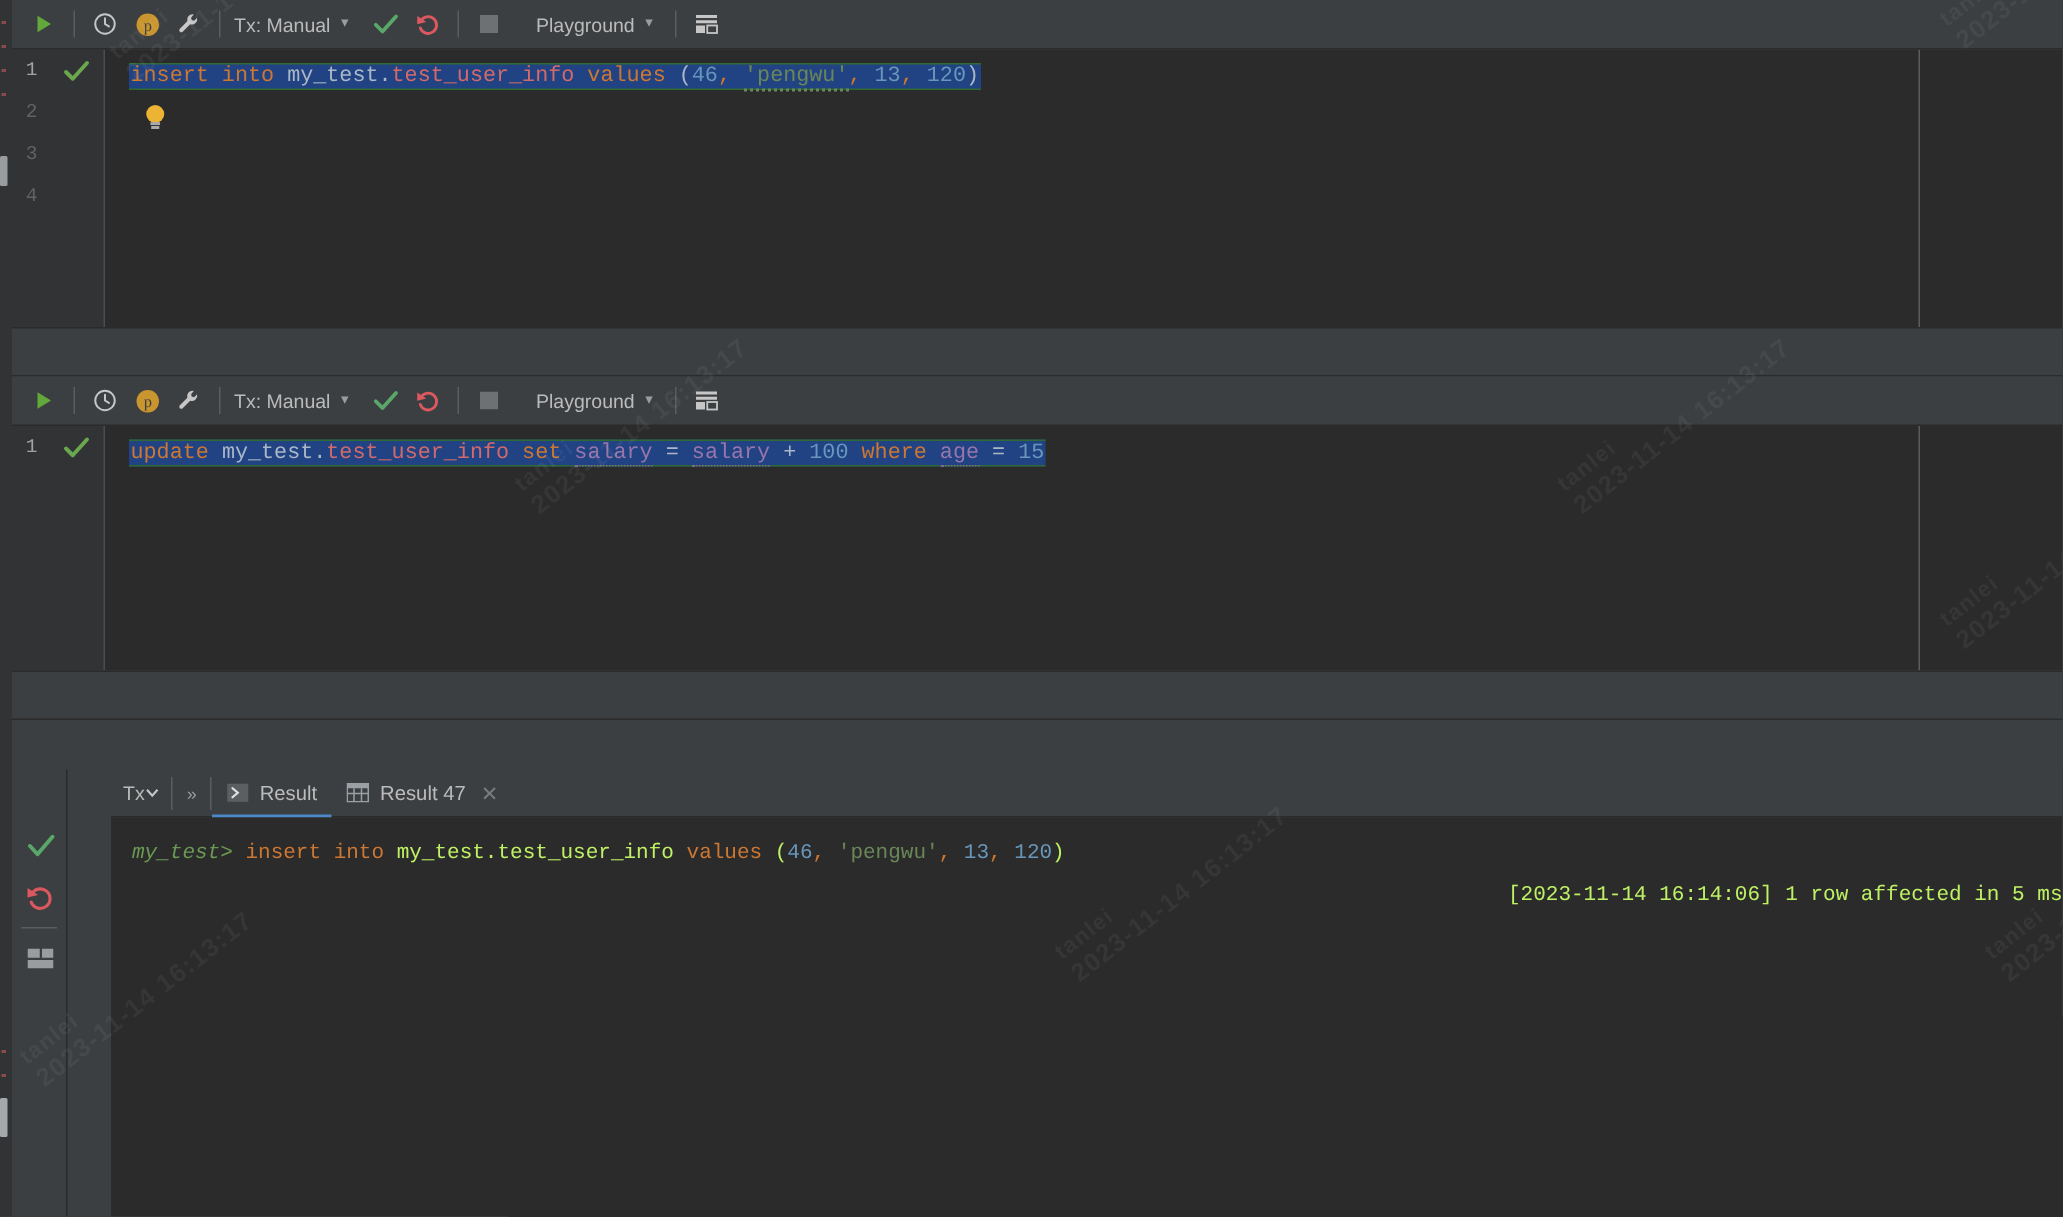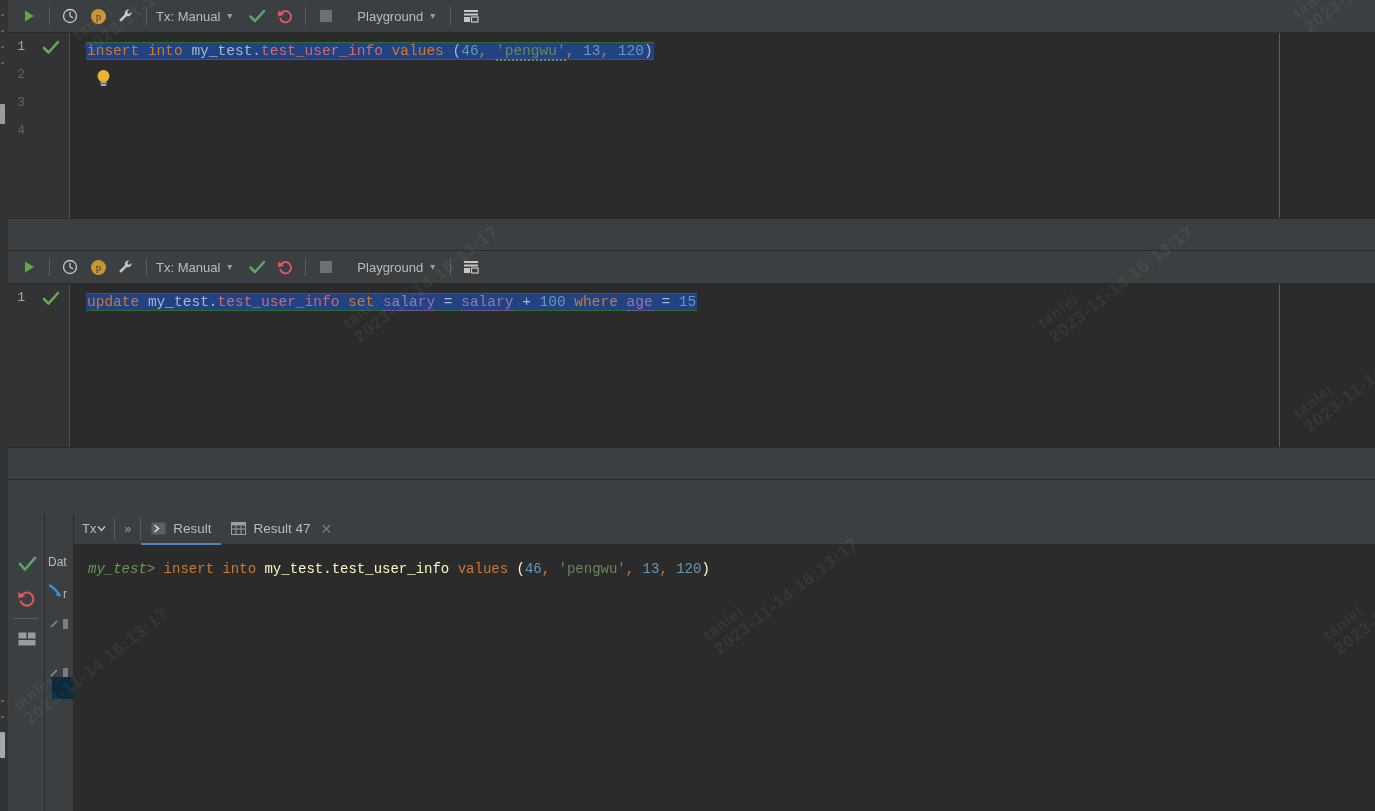--- a/index.html
+++ b/index.html
@@ -164,21 +164,21 @@
   }
 
   .console {
     position: absolute; left: 66px; top: 32px; right: 0; bottom: 0;
     background: #2b2b2b; padding: 10px 0 0 14px;
     font-family: "Liberation Mono", monospace;
     font-size: 14px; line-height: 28px;
   }
   .c-prompt { color: #6a9955; font-style: italic; }
   .c-kw  { color: #cc7832; }
-  .c-pln { color: #fef9c3; text-align: right; }
+  .c-pln { color: #bef264; text-align: right; }
   .c-num { color: #6897bb; }
   .c-str { color: #6a8759; }
 
   
   .wm {
     position: absolute; color: rgba(255,255,255,0.055);
     font-family: "Liberation Sans", sans-serif;
     font-size: 15px; font-weight: bold; line-height: 18px;
     transform: rotate(-38deg); transform-origin: left top;
     white-space: nowrap; pointer-events: none; z-index: 9;
@@ -387,37 +387,20 @@
       <div class="svc-side-div" style="top:105px"></div>
       <div class="svc-side-icon" style="top:114px">
         <svg width="18" height="14" viewBox="0 0 18 14">
             <rect x="0.5" y="0.5" width="8" height="6" fill="#9a9d9f"></rect>
             <rect x="10" y="0.5" width="7.5" height="6" fill="#9a9d9f"></rect>
             <rect x="0.5" y="8" width="17" height="5.5" fill="#9a9d9f"></rect>
           </svg>
       </div>
     </div>
 
-    <div class="tree-sliver">
-      <div class="t-txt" style="left:3px; top:42px">Dat</div>
-      <div class="t-txt" style="left:18px; top:74px">r</div>
-      <svg style="position:absolute; left:2px; top:70px" width="16" height="16" viewBox="0 0 16 16">
-          <path d="M2 2 Q9 6 13 13" stroke="#3d92d1" stroke-width="2.4" fill="none"></path>
-          <polygon points="13.5,14 8.5,12 12,8.5" fill="#3d92d1"></polygon>
-        </svg>
-      <svg style="position:absolute; left:5px; top:104px" width="24" height="14" viewBox="0 0 24 14">
-          <path d="M1 10 L7 4" stroke="#8a8d8f" stroke-width="1.6"></path>
-          <rect x="13" y="2" width="5" height="10" fill="#7a7d7f"></rect>
-        </svg>
-      <svg style="position:absolute; left:5px; top:153px" width="24" height="14" viewBox="0 0 24 14">
-          <path d="M1 10 L7 4" stroke="#8a8d8f" stroke-width="1.6"></path>
-          <rect x="13" y="2" width="5" height="10" fill="#7a7d7f"></rect>
-        </svg>
-      <div class="tree-sel" style="top:164px"></div>
-    </div>
 
     <div class="tabs-row">
       <div class="tx-mini">
         <span>Tx</span>
         <svg style="margin-left:1px" width="9" height="9" viewBox="0 0 9 9">
             <path d="M1 2.5 L4.5 6.5 L8 2.5" fill="none" stroke="#c6c6c6" stroke-width="1.4"></path>
           </svg>
       </div>
       <div class="chevrons">»</div>
       <div class="tab active">
@@ -433,20 +416,21 @@
             <rect x="0.5" y="0.5" width="14" height="3" fill="#9aa0a3"></rect>
             <path d="M5 3.5 V12.5 M10 3.5 V12.5 M0.5 7 H14.5" stroke="#9aa0a3" stroke-width="1"></path>
           </svg>
         <span>Result 47</span>
         <span class="close">✕</span>
       </div>
     </div>
 
     <div class="console">
       <div><span class="c-prompt">my_test&gt;</span><span class="c-kw"> insert into </span><span class="c-pln">my_test.test_user_info</span><span class="c-kw"> values </span><span class="c-pln">(</span><span class="c-num">46</span><span class="c-kw">, </span><span class="c-str">'pengwu'</span><span class="c-kw">, </span><span class="c-num">13</span><span class="c-kw">, </span><span class="c-num">120</span><span class="c-pln">)</span></div>
+      <div class="c-pln">[2023-11-14 16:14:06] 1 row affected in 5 ms</div>
     </div>
 
   </div>
 
   <div class="wm" style="left:1290px; top:8px">
     <div>tanlei</div>
     <div class="l2">2023-11-14 16:13:17</div>
   </div>
   <div class="wm" style="left:70px; top:30px">
     <div>tanlei</div>

